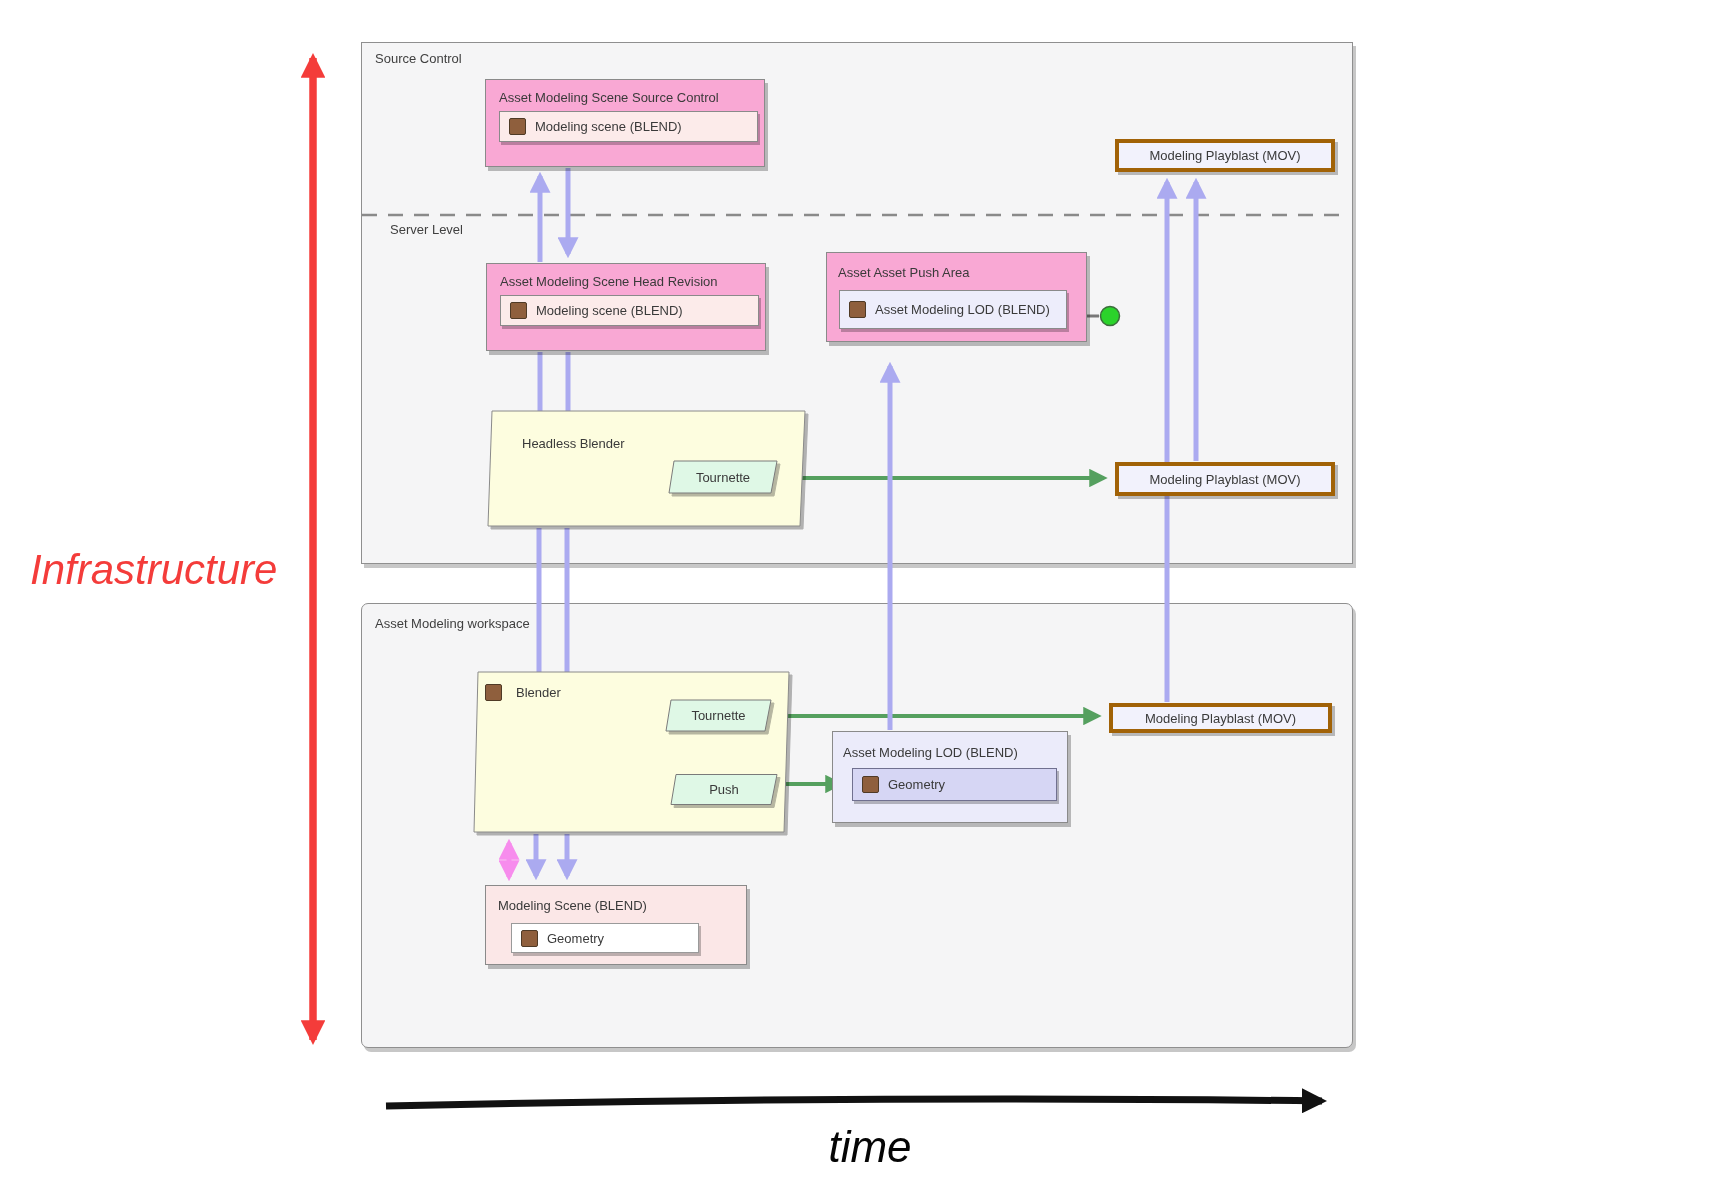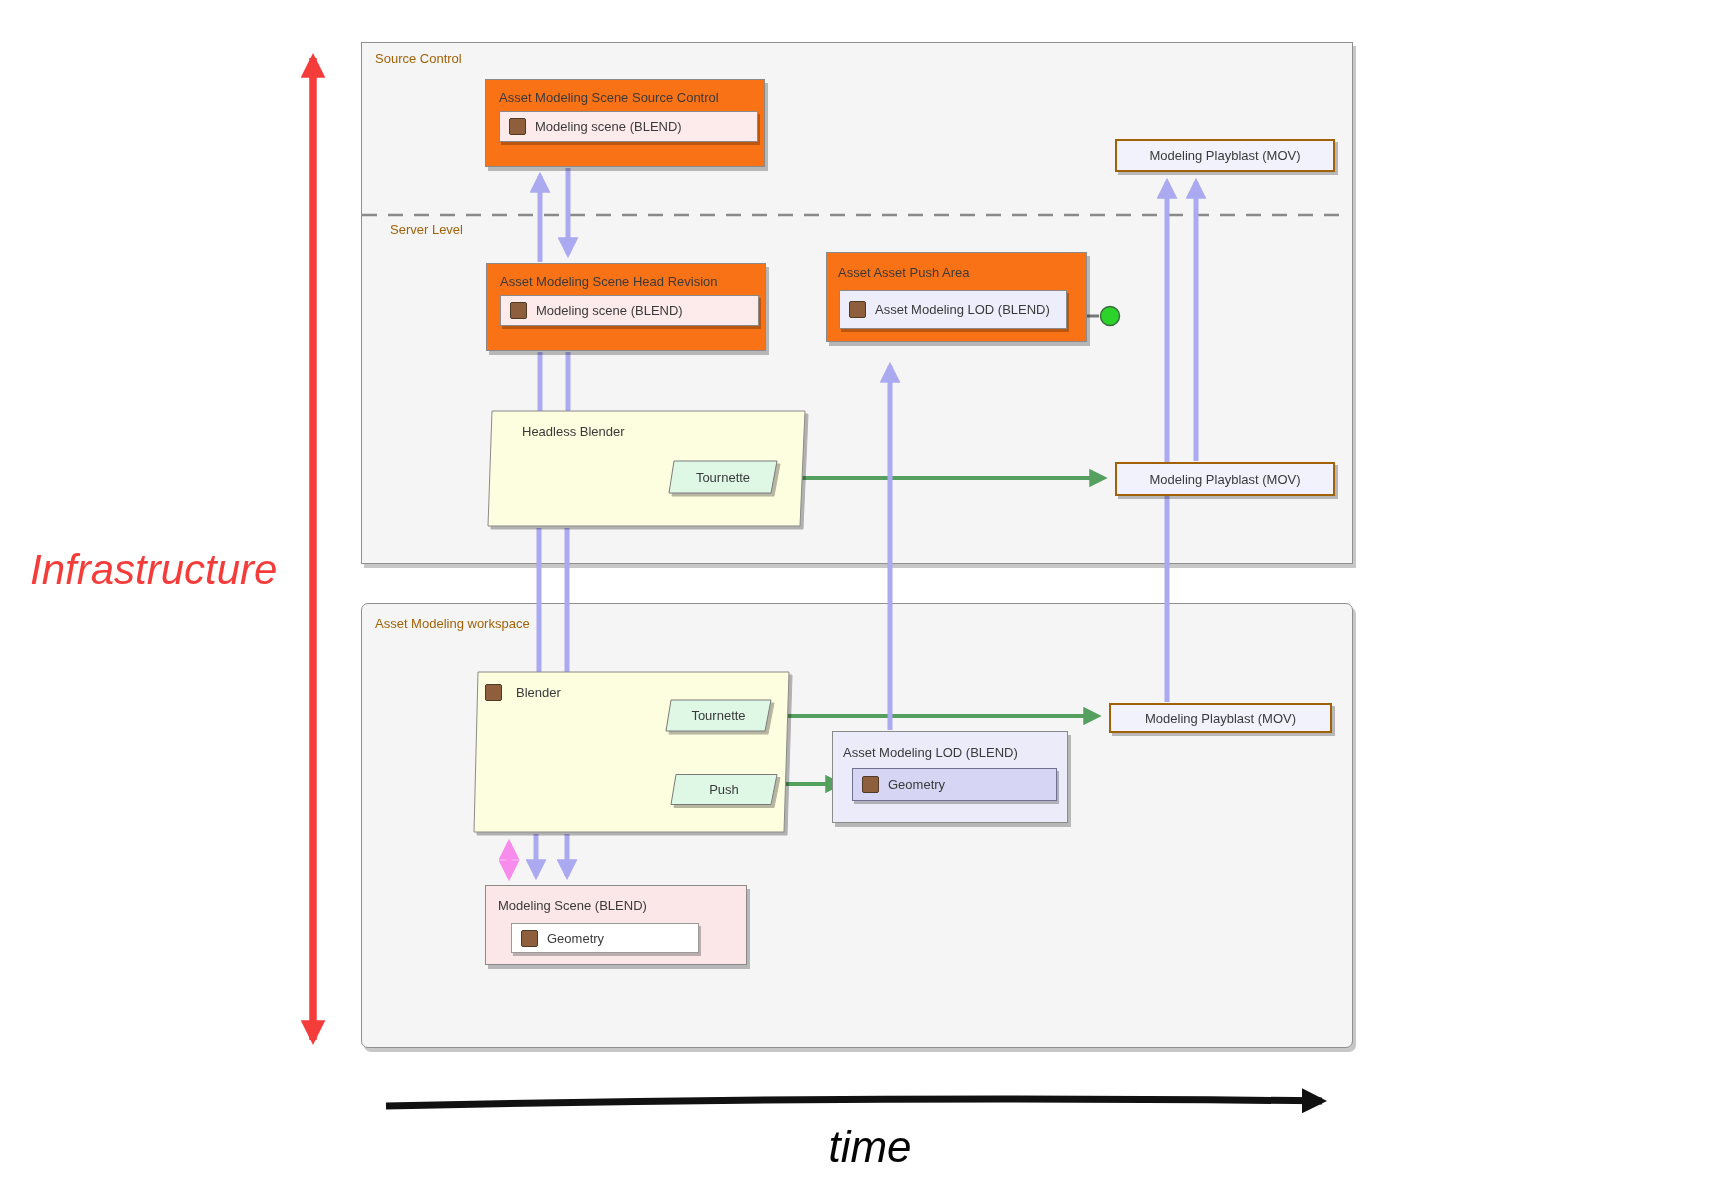--- a/index.html
+++ b/index.html
@@ -5,47 +5,47 @@
   html,body { margin:0; padding:0; background:#ffffff; }
   .stage {
     position:relative; width:1730px; height:1180px; overflow:hidden;
     font-family:"Liberation Sans", sans-serif; color:#3a3a3a; background:#ffffff;
   }
   
   .container-box {
     position:absolute; background:#f5f5f6; border:1px solid #8f8f8f;
     box-shadow:3px 4px 0 rgba(0,0,0,0.22); z-index:1;
   }
-  .ctr-label { position:absolute; font-size:13px; color:#a16207; white-space:nowrap; }
+  .ctr-label { position:absolute; font-size:13px; color:#404040; white-space:nowrap; }
   
   .arrows { position:absolute; left:0; top:0; z-index:2; }
   
   .node {
     position:absolute; border:1px solid #8a8a8a; box-shadow:3px 4px 0 rgba(0,0,0,0.25);
     z-index:3; box-sizing:border-box;
   }
-  .node.gray  { background:#f97316; }
+  .node.gray  { background:#f9a8d4; }
   .node.lav   { background:#ebebfa; }
   .node.pink  { background:#fbe7e7; }
   .node-title { position:absolute; font-size:13px; color:#3a3a3a; white-space:nowrap; }
   .item {
     position:absolute; border:1px solid #8a8a8a; box-sizing:border-box;
     display:flex; align-items:center; gap:9px; padding-left:9px;
     box-shadow:2px 3px 0 rgba(0,0,0,0.25); font-size:13px; color:#3a3a3a; white-space:nowrap;
   }
   .item.pink  { background:#fcebea; }
   .item.lav   { background:#ededfb; }
   .item.lav2  { background:#d6d6f4; border-color:#70708f; }
   .item.white { background:#ffffff; border-color:#9a9a9a; }
   .icon-blend {
     width:15px; height:15px; background:#8f5f3d; border:1px solid #4f3a26;
     border-radius:2px; flex:0 0 auto;
   }
   .playblast {
-    position:absolute; background:#f2f2fc; border:2px solid #a16207; box-sizing:border-box;
+    position:absolute; background:#f2f2fc; border:4px solid #a16207; box-sizing:border-box;
     box-shadow:3px 3px 0 rgba(0,0,0,0.25); display:flex; align-items:center; justify-content:center;
     font-size:13px; color:#3a3a3a; z-index:3; white-space:nowrap;
   }
   
   .pgram { position:absolute; z-index:3; }
   .pgram svg { position:absolute; left:0; top:0; width:100%; height:100%; overflow:visible;
                filter:drop-shadow(3px 3px 0 rgba(0,0,0,0.28)); }
   .pgram .fill-yellow { fill:#fdfddf; stroke:#8a8a8a; stroke-width:1; }
   .pgram .fill-mint   { fill:#dff8e6; stroke:#7a7a7a; stroke-width:1; }
   .pgram-label-center {
@@ -150,21 +150,21 @@
     <div class="item lav" style="left:12px; top:37px; width:228px; height:39px;">
       <span class="icon-blend"></span>
       <span>Asset Modeling LOD (BLEND)</span>
     </div>
   </div>
 
   <div class="pgram" style="left:487px; top:410px; width:319px; height:117px;">
     <svg viewBox="0 0 319 117">
       <polygon class="fill-yellow" points="5,1 318,1 313,116 1,116"></polygon>
     </svg>
-    <span class="pgram-label-top" style="left:35px; top:14px;">Headless Blender</span>
+    <span class="pgram-label-top" style="left:35px; top:26px;">Headless Blender</span>
     <div class="pgram" style="left:181px; top:50px; width:110px; height:34px;">
       <svg viewBox="0 0 110 34">
         <polygon class="fill-mint" points="6,1 109,1 103,33 1,33"></polygon>
       </svg>
       <span class="pgram-label-center">Tournette</span>
     </div>
   </div>
 
   <div class="pgram" style="left:473px; top:671px; width:317px; height:162px;">
     <svg viewBox="0 0 317 162">

